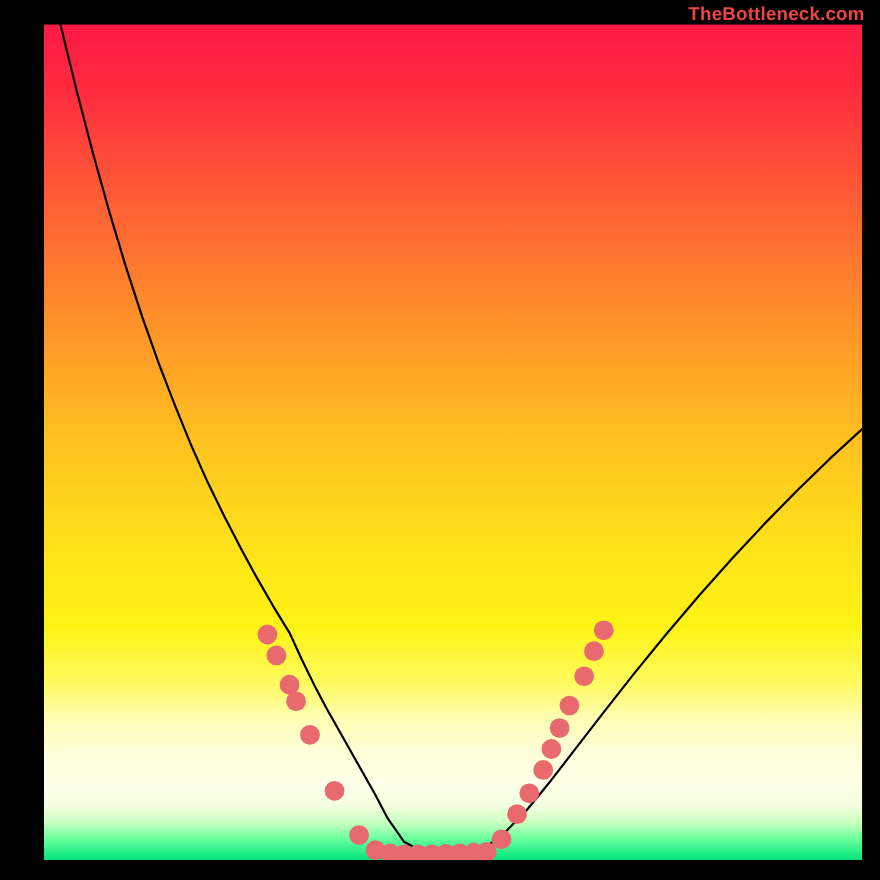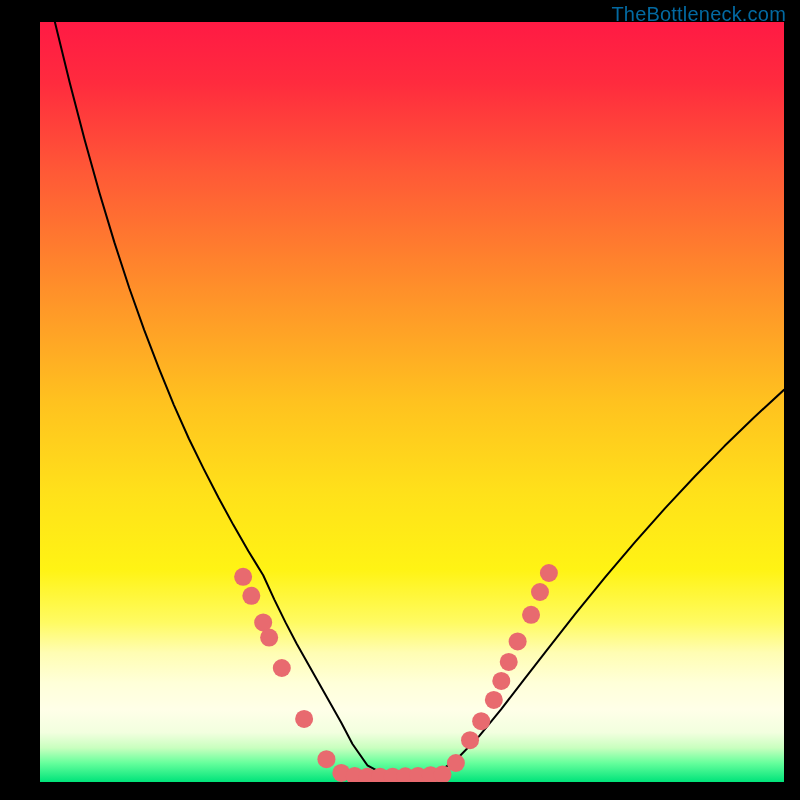--- a/index.html
+++ b/index.html
@@ -24,23 +24,23 @@
     top: 22px;
     width: 744px;
     height: 760px;
     overflow: hidden;
   }
   .watermark {
     position: absolute;
     top: 3px;
     right: 14px;
     font-family: Arial, Helvetica, sans-serif;
-    font-size: 20px;
-    color: #0369a1;
-    font-weight: 400;
+    font-size: 17px;
+    color: #ef4444;
+    font-weight: 700;
     letter-spacing: 0.2px;
   }
   svg {
     display: block;
   }
 </style>
 </head>
 <body>
 
 <div class="frame">

